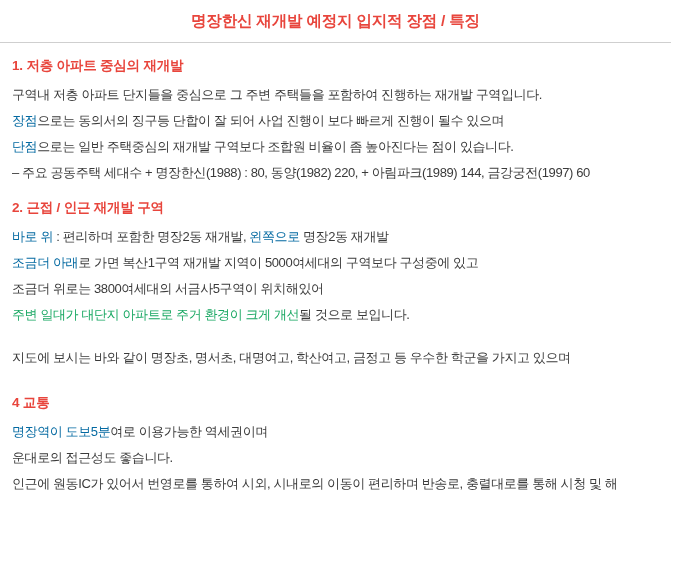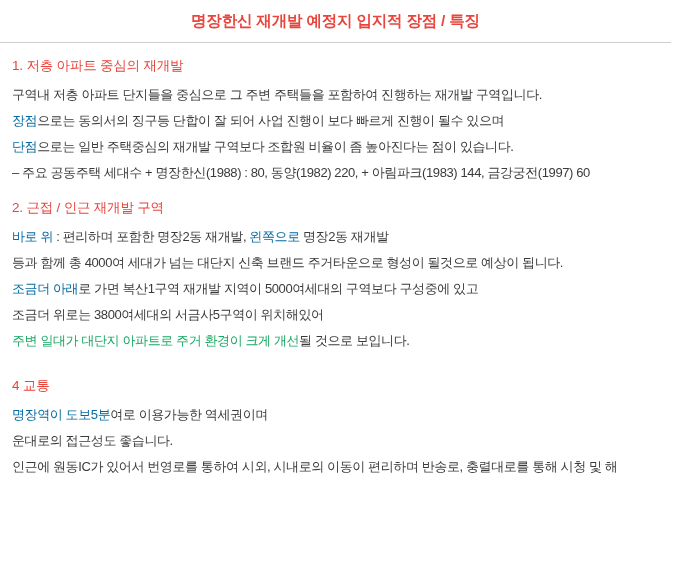--- a/index.html
+++ b/index.html
@@ -32,21 +32,21 @@
     letter-spacing: -0.2px;
   }
   .body-area {
     padding: 14px 12px 0 12px;
   }
   .section {
     margin-bottom: 16px;
   }
   .section-heading {
     font-size: 13.5px;
-    font-weight: normal;
+    font-weight: bold;
     color: #e8453c;
     margin: 0 0 9px 0;
     letter-spacing: -0.2px;
   }
   .line {
     font-size: 13px;
     line-height: 21px;
     color: #3a3a3a;
     margin: 0 0 5px 0;
     letter-spacing: -0.4px;
@@ -81,44 +81,44 @@
       <p class="line">
         <span>구역내 저층 아파트 단지들을 중심으로 그 주변 주택들을 포함하여 진행하는 재개발 구역입니다.</span>
       </p>
       <p class="line">
         <span class="hl-blue">장점</span><span>으로는 동의서의 징구등 단합이 잘 되어 사업 진행이 보다 빠르게 진행이 될수 있으며</span>
       </p>
       <p class="line">
         <span class="hl-blue">단점</span><span>으로는 일반 주택중심의 재개발 구역보다 조합원 비율이 좀 높아진다는 점이 있습니다.</span>
       </p>
       <p class="line">
-        <span>– 주요 공동주택 세대수 + 명장한신(1988) : 80, 동양(1982) 220, + 아림파크(1983) 144, 금강궁전(1997) 60</span>
+        <span>– 주요 공동주택 세대수 + 명장한신(1988) : 80, 동양(1982) 220, + 아림파크(1989) 144, 금강궁전(1997) 60</span>
       </p>
     </div>
 
     <div class="section sec-gap-lg">
       <div class="section-heading">2. 근접 / 인근 재개발 구역</div>
       <p class="line">
         <span class="hl-blue">바로 위</span><span> : 편리하며 포함한 명장2동 재개발, </span><span class="hl-blue">왼쪽으로</span><span> 명장2동 재개발</span>
-      </p>
-      <p class="line">
-        <span>등과 함께 총 4000여 세대가 넘는 대단지 신축 브랜드 주거타운으로 형성이 될것으로 예상이 됩니다.</span>
       </p>
       <p class="line">
         <span class="hl-blue">조금더 아래</span><span>로 가면 복산1구역 재개발 지역이 5000여세대의 구역보다 구성중에 있고</span>
       </p>
       <p class="line">
         <span>조금더 위로는 3800여세대의 서금사5구역이 위치해있어</span>
       </p>
       <p class="line">
         <span class="hl-green">주변 일대가 대단지 아파트로 주거 환경이 크게 개선</span><span>될 것으로 보입니다.</span>
       </p>
     </div>
 
     <div class="section sec-gap-xl">
+      <p class="line">
+        <span>지도에 보시는 바와 같이 명장초, 명서초, 대명여고, 학산여고, 금정고 등 우수한 학군을 가지고 있으며</span>
+      </p>
     </div>
 
     <div class="section">
       <div class="section-heading">4 교통</div>
       <p class="line">
         <span class="hl-blue">명장역이 도보5분</span><span>여로 이용가능한 역세권이며</span>
       </p>
       <p class="line">
         <span>운대로의 접근성도 좋습니다.</span>
       </p>

